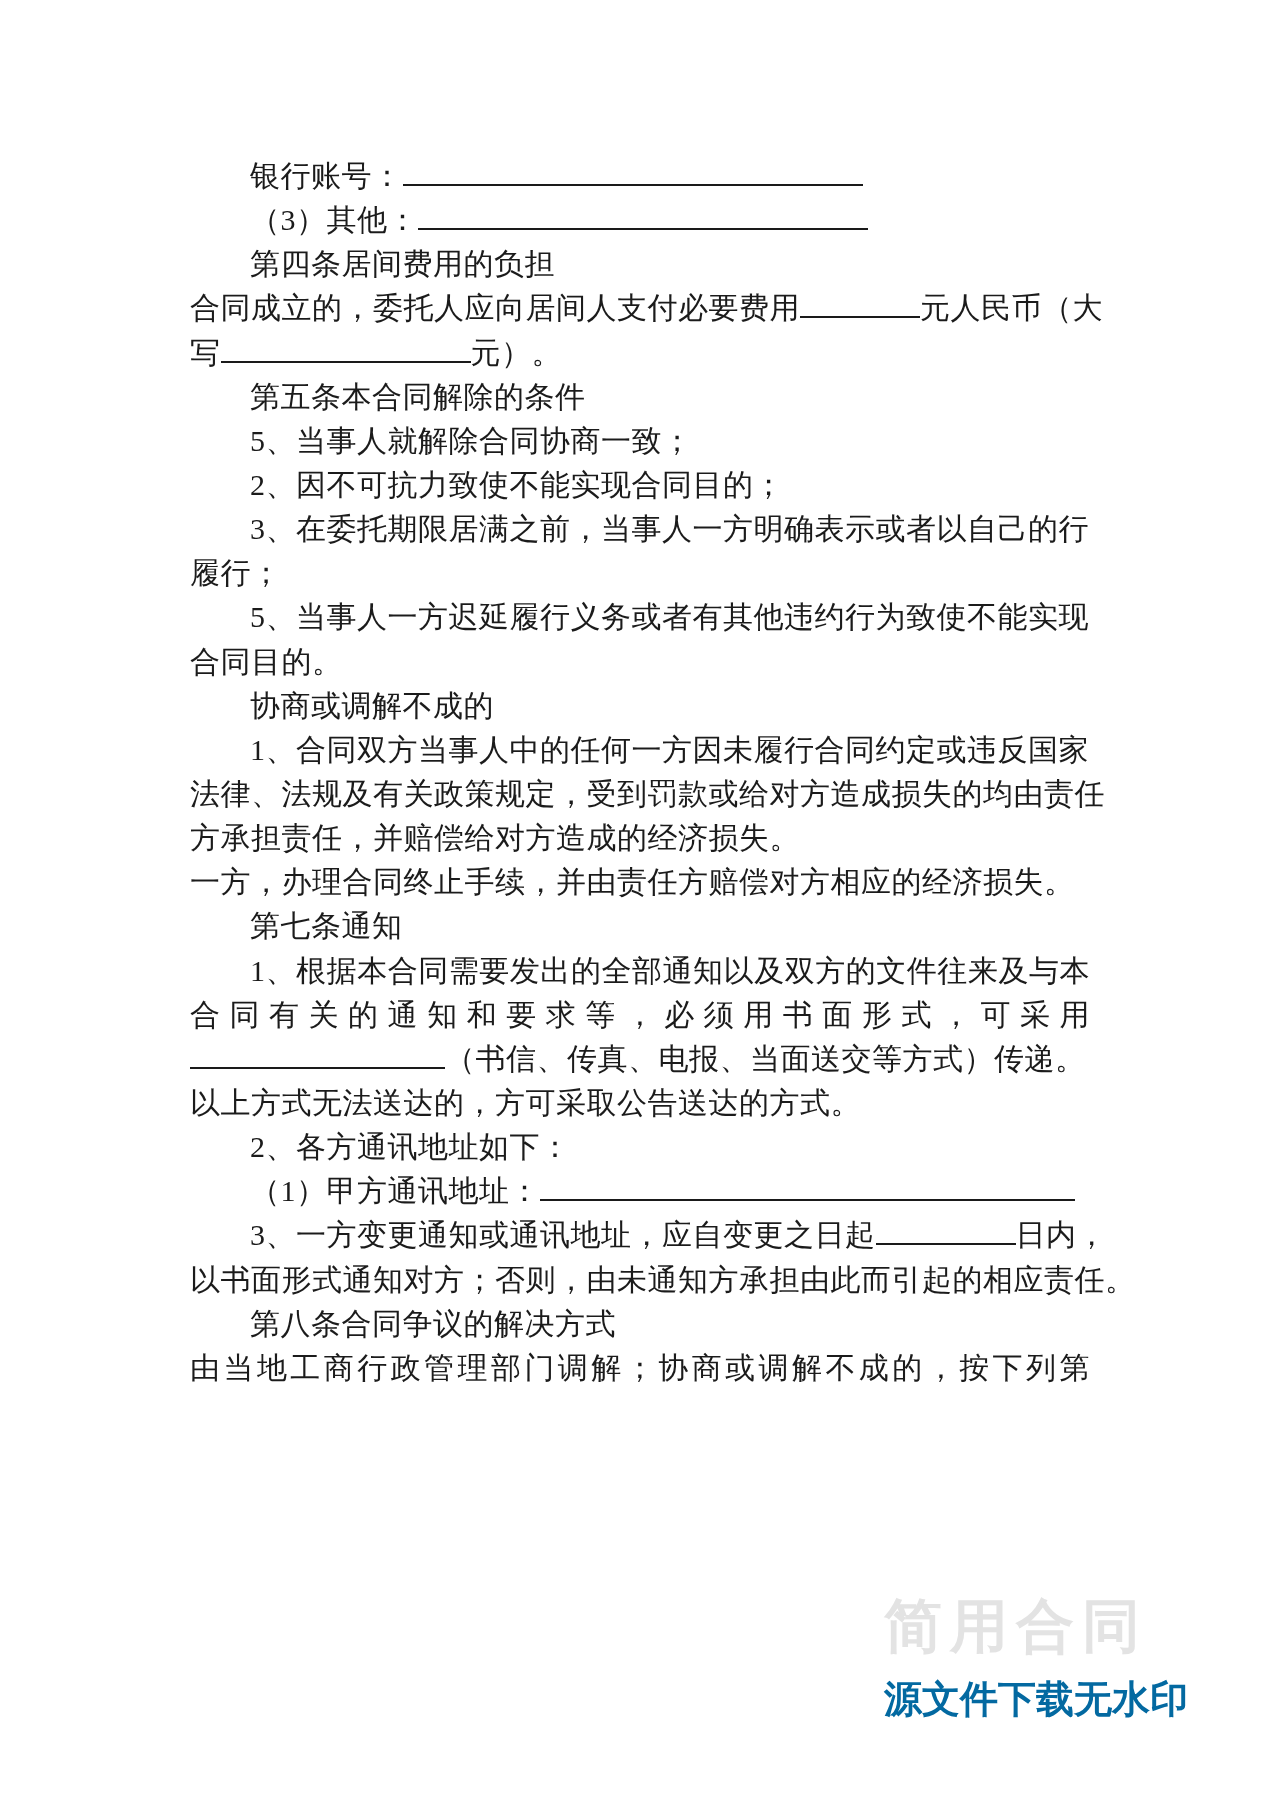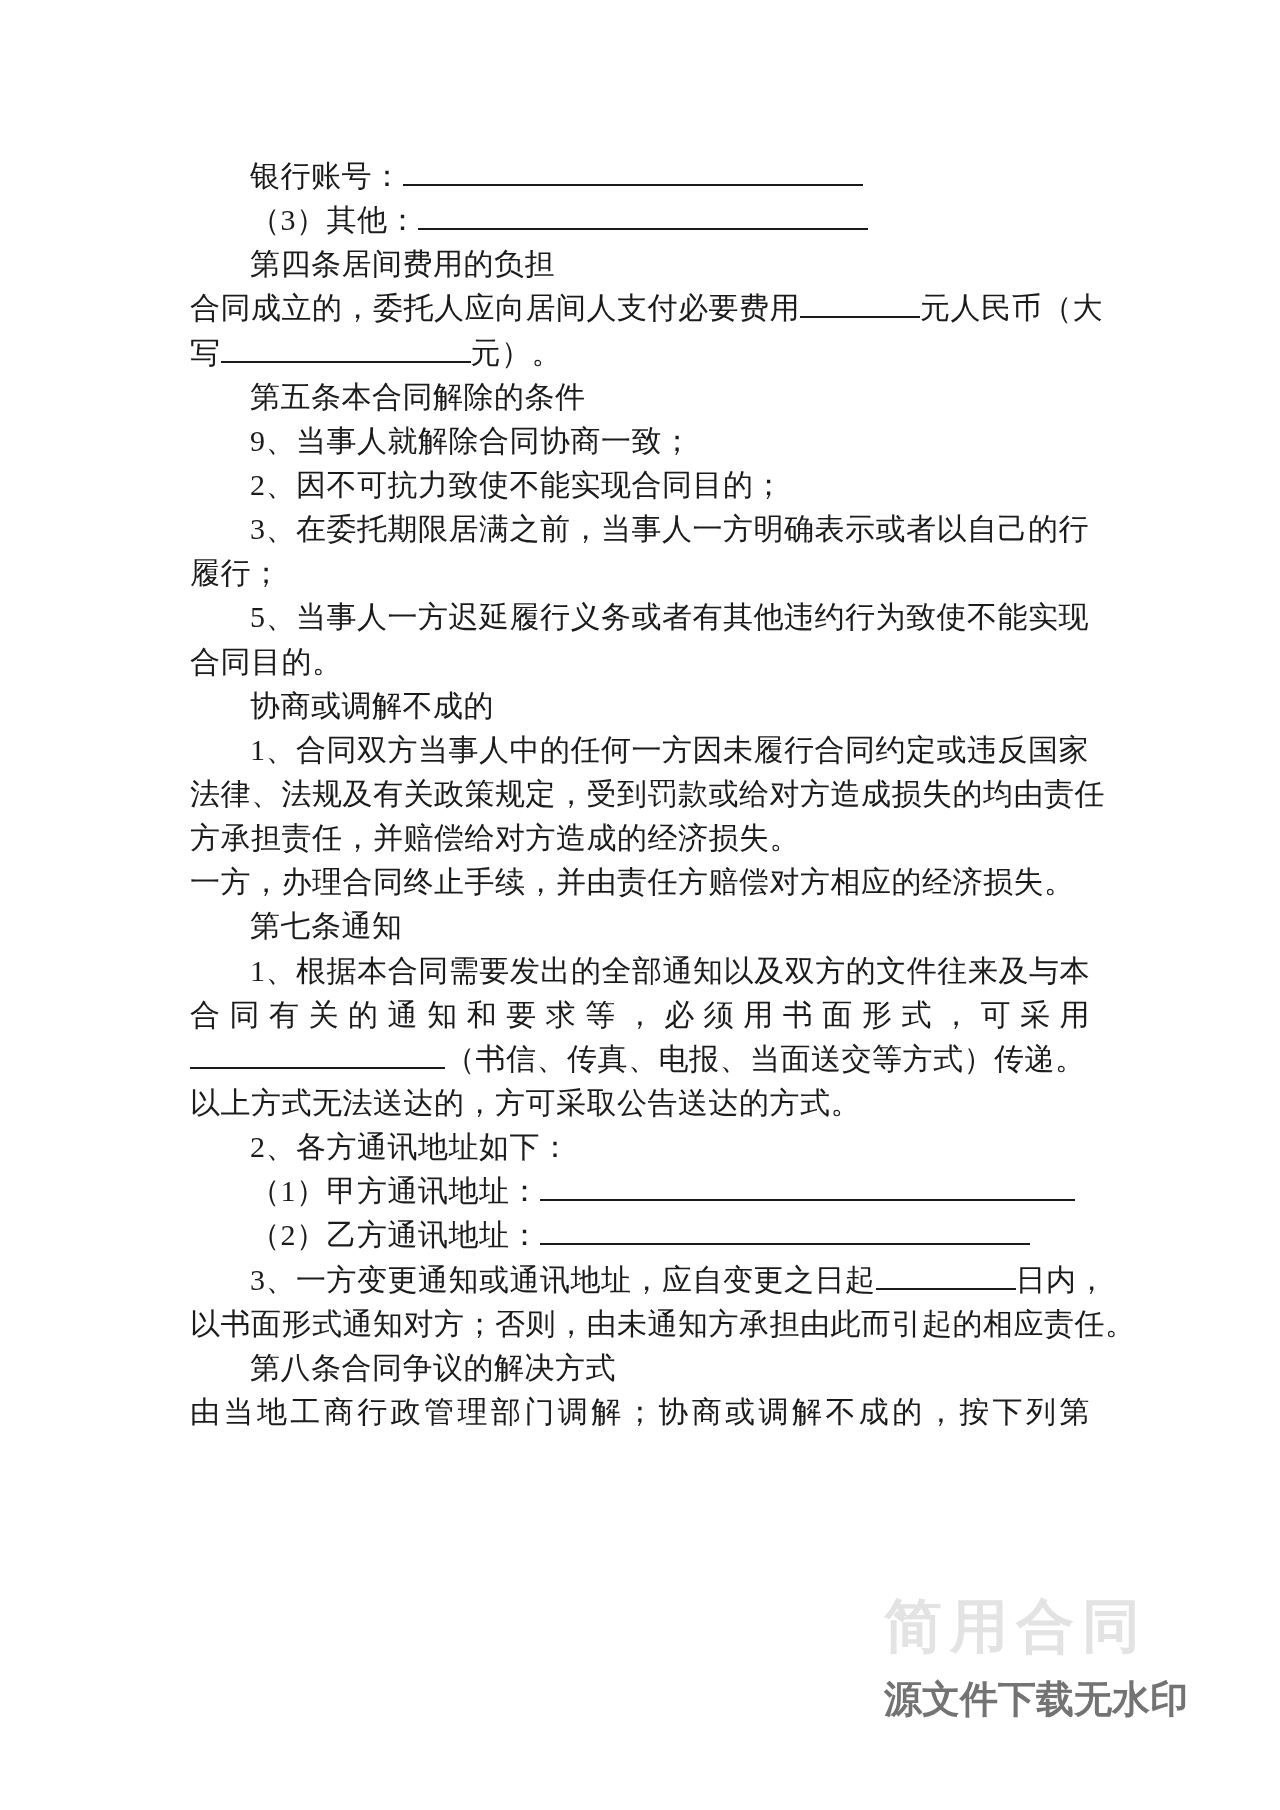--- a/index.html
+++ b/index.html
@@ -46,21 +46,21 @@
   .wm1 {
     left:884px; top:1588px;
     font-size:58px;
     letter-spacing:8px;
     color:#e3e3e3;
   }
   .wm2 {
     left:884px; top:1674px;
     font-size:38px;
     letter-spacing:0px;
-    color:#737373;
+    color:#0369a1;
   }
 </style>
 </head>
 <body>
 
 <div class="page">
 
   <div class="watermark wm1">简用合同</div>
   <div class="watermark wm2">源文件下载无水印</div>
 
@@ -85,21 +85,21 @@
 
     <div class="line">
       <span>写</span><span class="ul" style="width:250px"></span><span>元）。</span>
     </div>
 
     <div class="line indent">
       <span>第五条本合同解除的条件</span>
     </div>
 
     <div class="line indent">
-      <span>9、当事人就解除合同协商一致；</span>
+      <span>5、当事人就解除合同协商一致；</span>
     </div>
 
     <div class="line indent">
       <span>2、因不可抗力致使不能实现合同目的；</span>
     </div>
 
     <div class="line indent">
       <span>3、在委托期限居满之前，当事人一方明确表示或者以自己的行</span>
     </div>
 
@@ -159,23 +159,20 @@
     </div>
 
     <div class="line indent">
       <span>2、各方通讯地址如下：</span>
     </div>
 
     <div class="line indent">
       <span>（1）甲方通讯地址：</span><span class="ul" style="width:535px"></span>
     </div>
 
-    <div class="line indent">
-      <span>（2）乙方通讯地址：</span><span class="ul" style="width:490px"></span>
-    </div>
 
     <div class="line indent">
       <span>3、一方变更通知或通讯地址，应自变更之日起</span><span class="ul" style="width:140px"></span><span>日内，</span>
     </div>
 
     <div class="line">
       <span>以书面形式通知对方；否则，由未通知方承担由此而引起的相应责任。</span>
     </div>
 
     <div class="line indent">

